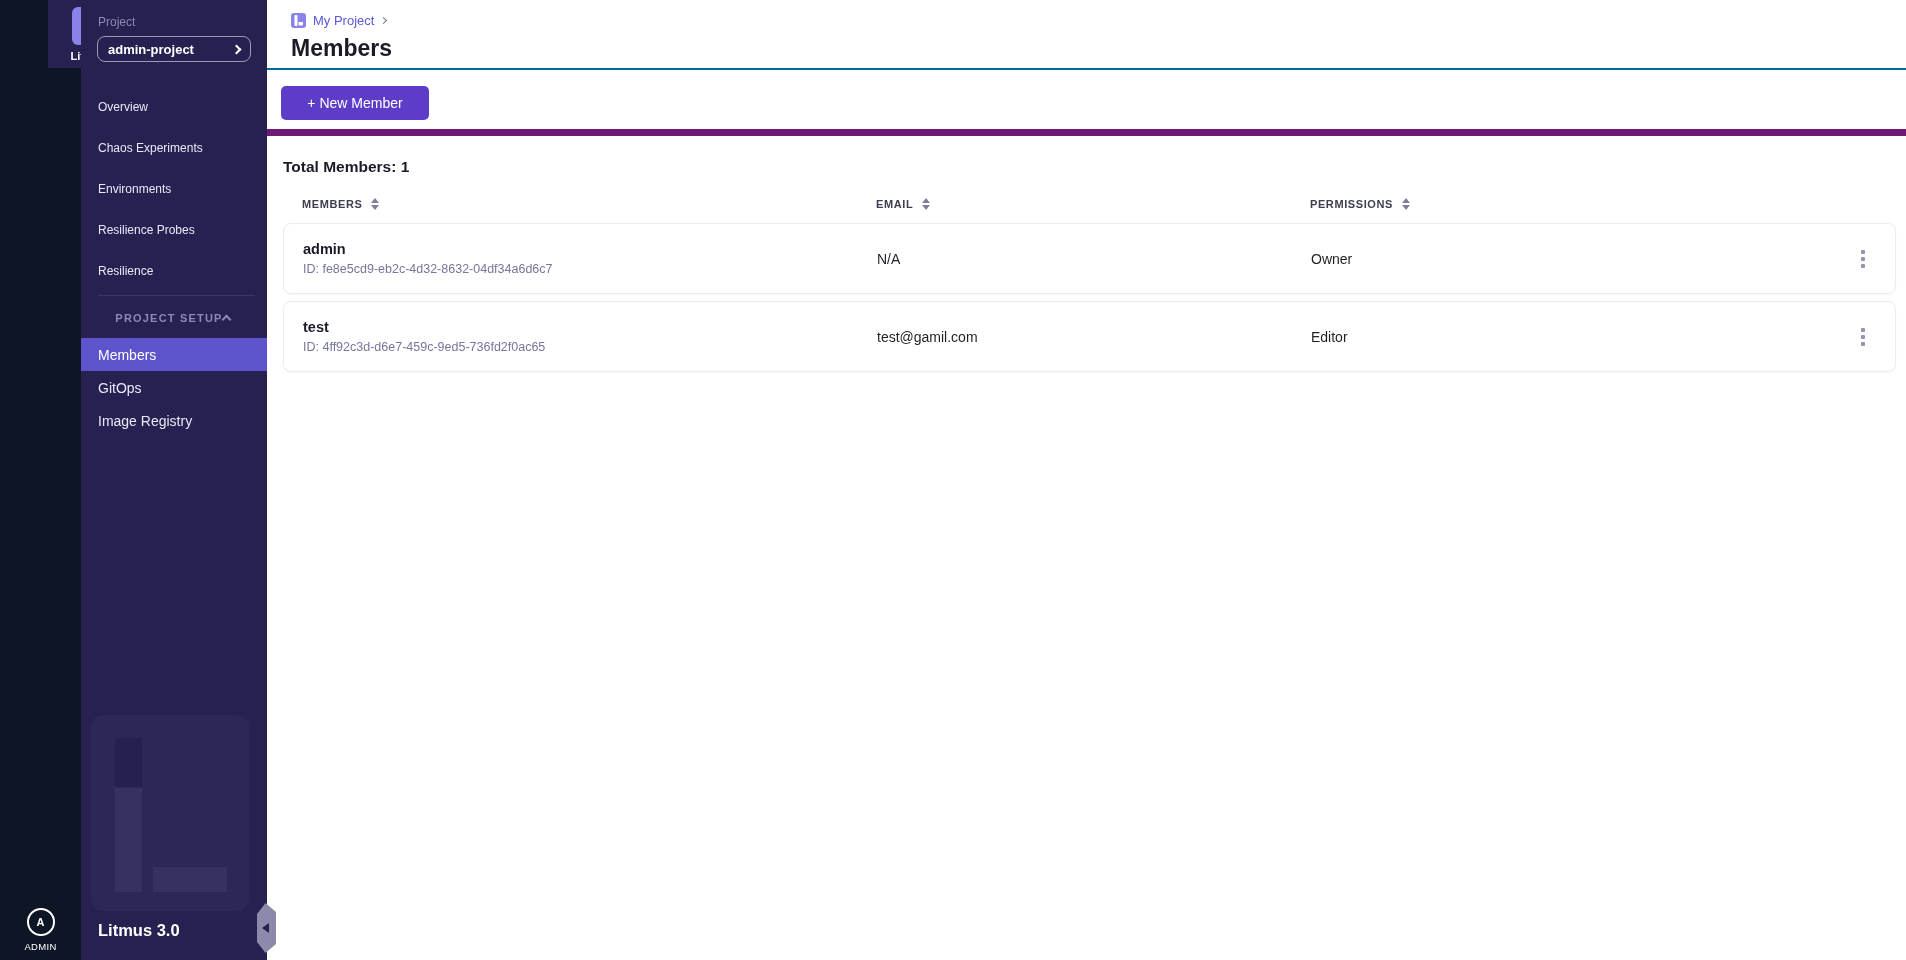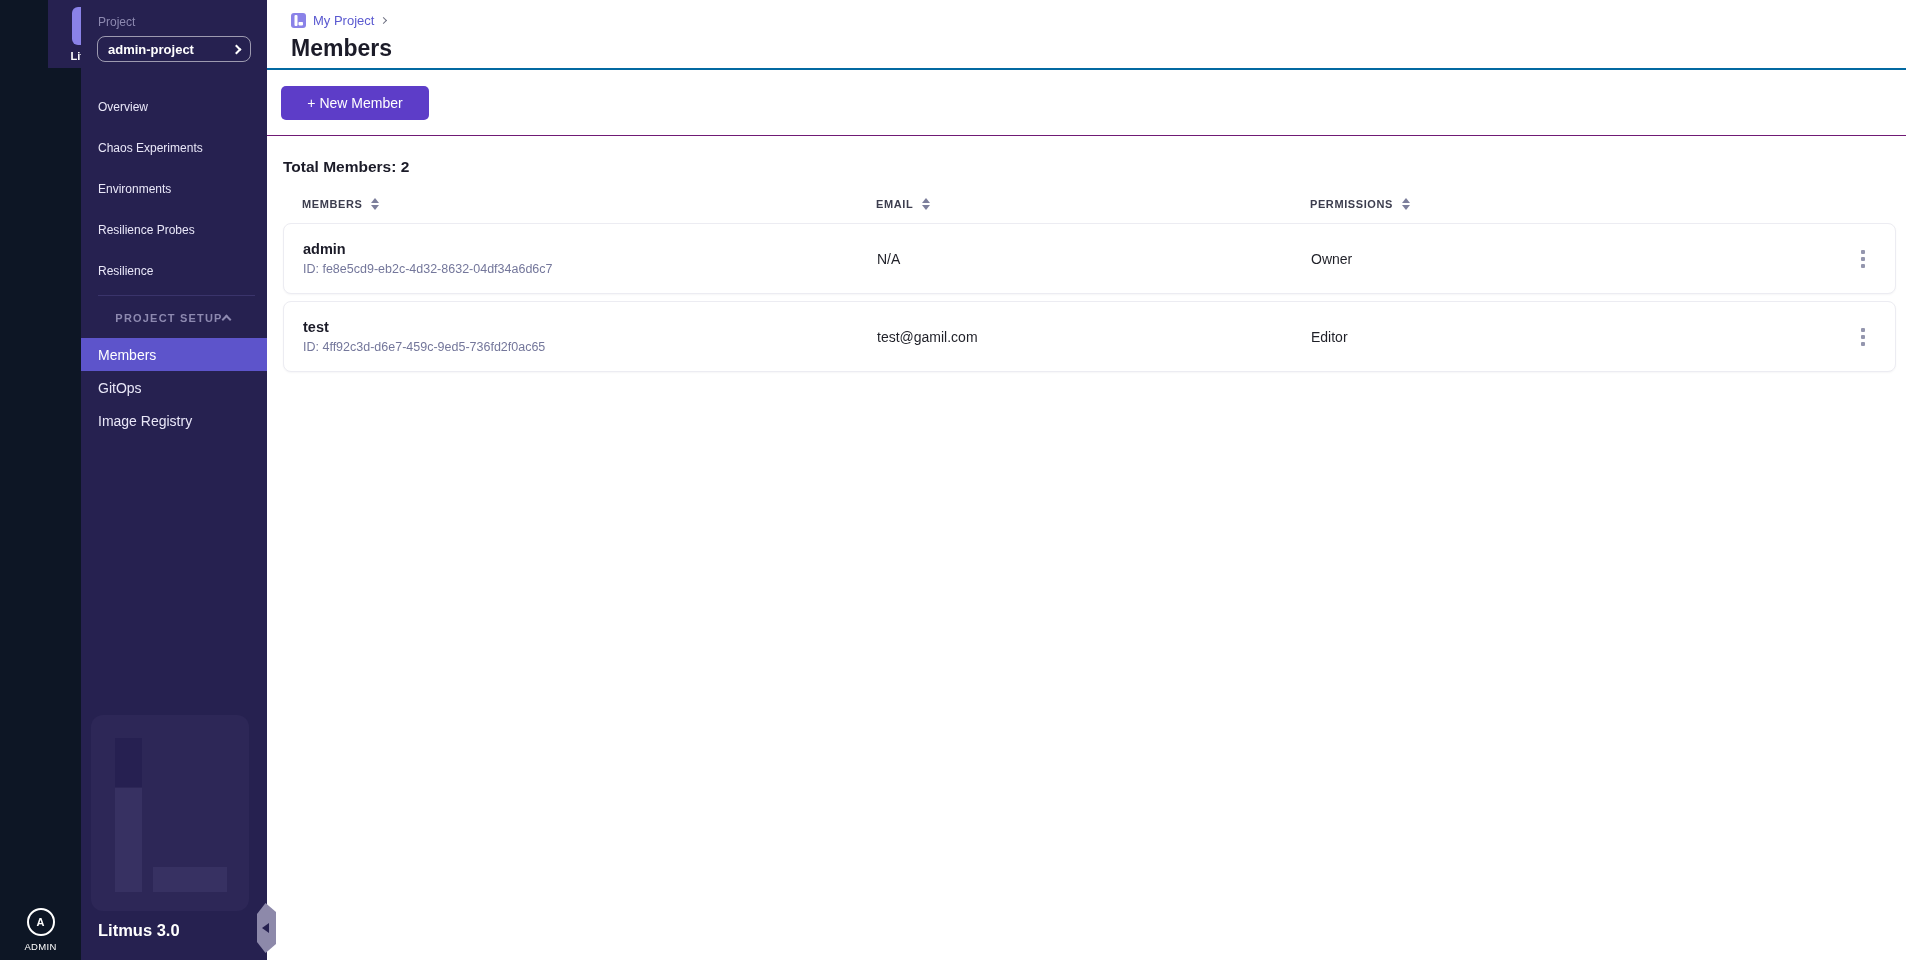--- a/index.html
+++ b/index.html
@@ -46,21 +46,21 @@
   .breadcrumb { display:flex; align-items:center; gap:7px; height:16px; }
   .crumb-icon { width:15px; height:15px; background:#8a82e8; border-radius:3px; display:inline-flex; align-items:center; justify-content:center; cursor:pointer; }
   .crumb-link { color:#5a59d0; font-size:13px; text-decoration:none; cursor:pointer; }
   .crumb-chev { display:inline-block; width:5px; height:5px; border-top:1.6px solid #6f7183; border-right:1.6px solid #6f7183; transform:rotate(45deg); }
   .page-title { font-size:23px; font-weight:bold; color:#1b1b28; margin-top:7px; }
 
   .tabs { height:41px; border-bottom:1px solid #e7e7ed; display:flex; align-items:stretch; gap:18px; padding-left:16px; }
   .tab { display:flex; align-items:center; font-size:14.5px; color:#4e5060; cursor:pointer; border-bottom:3px solid transparent; margin-bottom:-1px; }
   .tab.active { color:#1b1b28; font-weight:bold; border-bottom-color:#5747c8; }
 
-  .toolbar { height:66px; border-bottom:1px solid #701a75; padding:16px 0 4px 14px; }
+  .toolbar { height:66px; border-bottom:7px solid #701a75; padding:16px 0 4px 14px; }
   .new-member-btn { width:148px; height:34px; background:#5d3dc8; color:#ffffff; border:none; border-radius:5px; font-size:14px; font-family:"Liberation Sans", sans-serif; cursor:pointer; }
 
   .content { padding:22px 10px 0 16px; }
   .total { font-size:15.5px; font-weight:bold; color:#1b1b28; }
   .tgrid { display:grid; grid-template-columns:574px 434px 1fr 64px; align-items:center; padding-left:19px; }
   .thead { margin-top:16px; height:24px; }
   .th { display:flex; align-items:center; gap:9px; font-size:11px; font-weight:bold; letter-spacing:.6px; color:#3c3d4e; cursor:pointer; }
   .sort { display:inline-flex; flex-direction:column; gap:2px; }
   .tri-up { width:0; height:0; border-left:4px solid transparent; border-right:4px solid transparent; border-bottom:5px solid #7d7f9c; }
   .tri-down { width:0; height:0; border-left:4px solid transparent; border-right:4px solid transparent; border-top:5px solid #7d7f9c; }
@@ -171,21 +171,21 @@
       </div>
       <h1 class="page-title">Members</h1>
     </header>
 
 
     <div class="toolbar">
       <button class="new-member-btn">+ New Member</button>
     </div>
 
     <section class="content">
-      <div class="total">Total Members: 2</div>
+      <div class="total">Total Members: 1</div>
 
       <div class="tgrid thead">
         <div class="th">
           <span>MEMBERS</span>
           <span class="sort">
               <i class="tri-up"></i>
               <i class="tri-down"></i>
             </span>
         </div>
         <div class="th">

